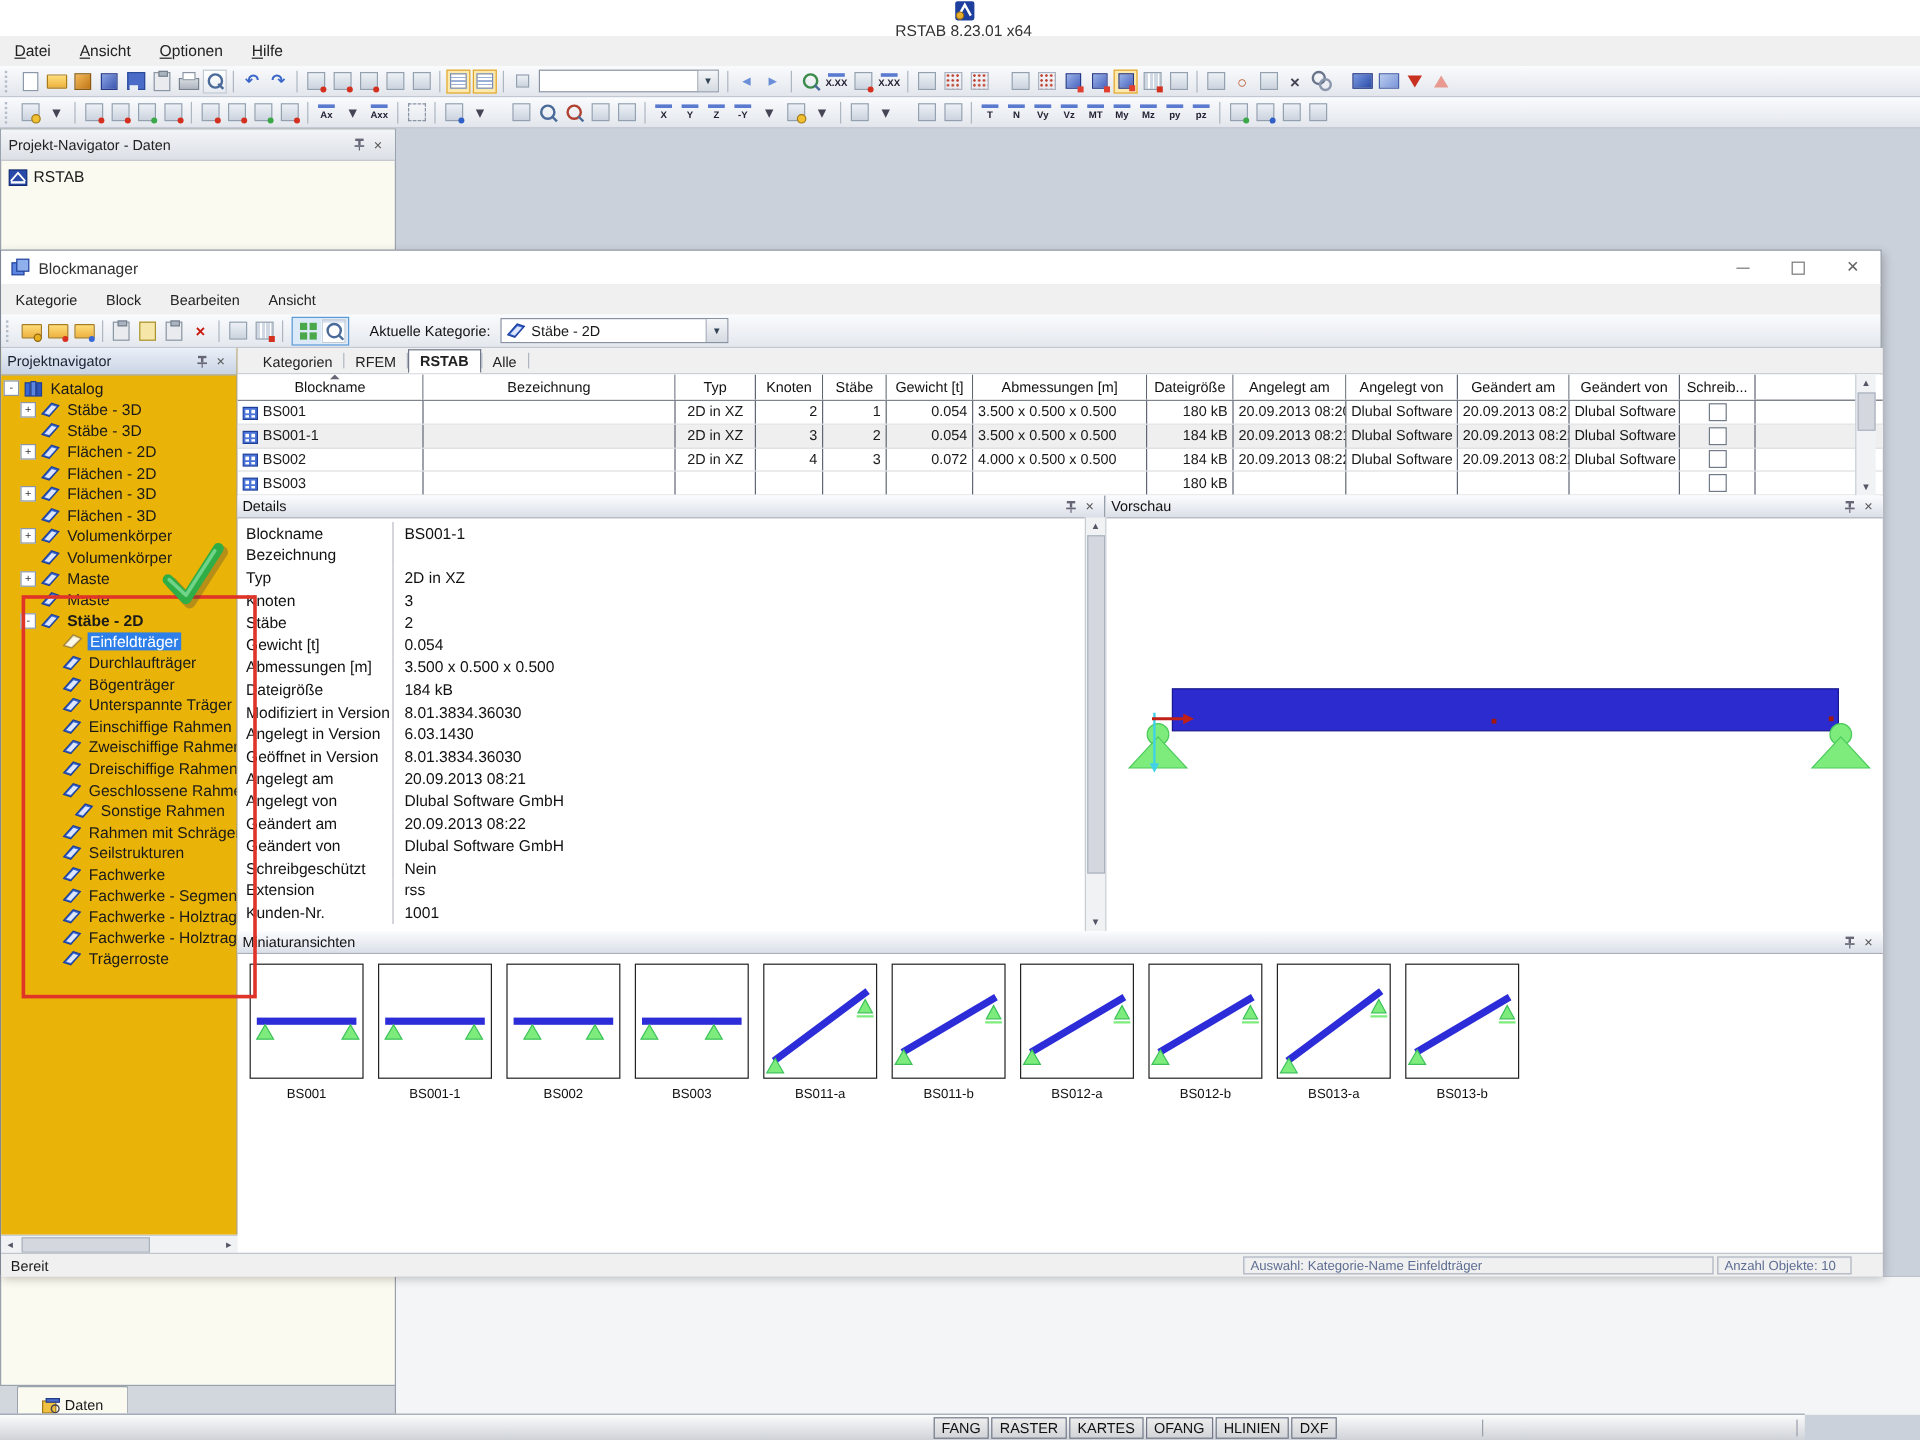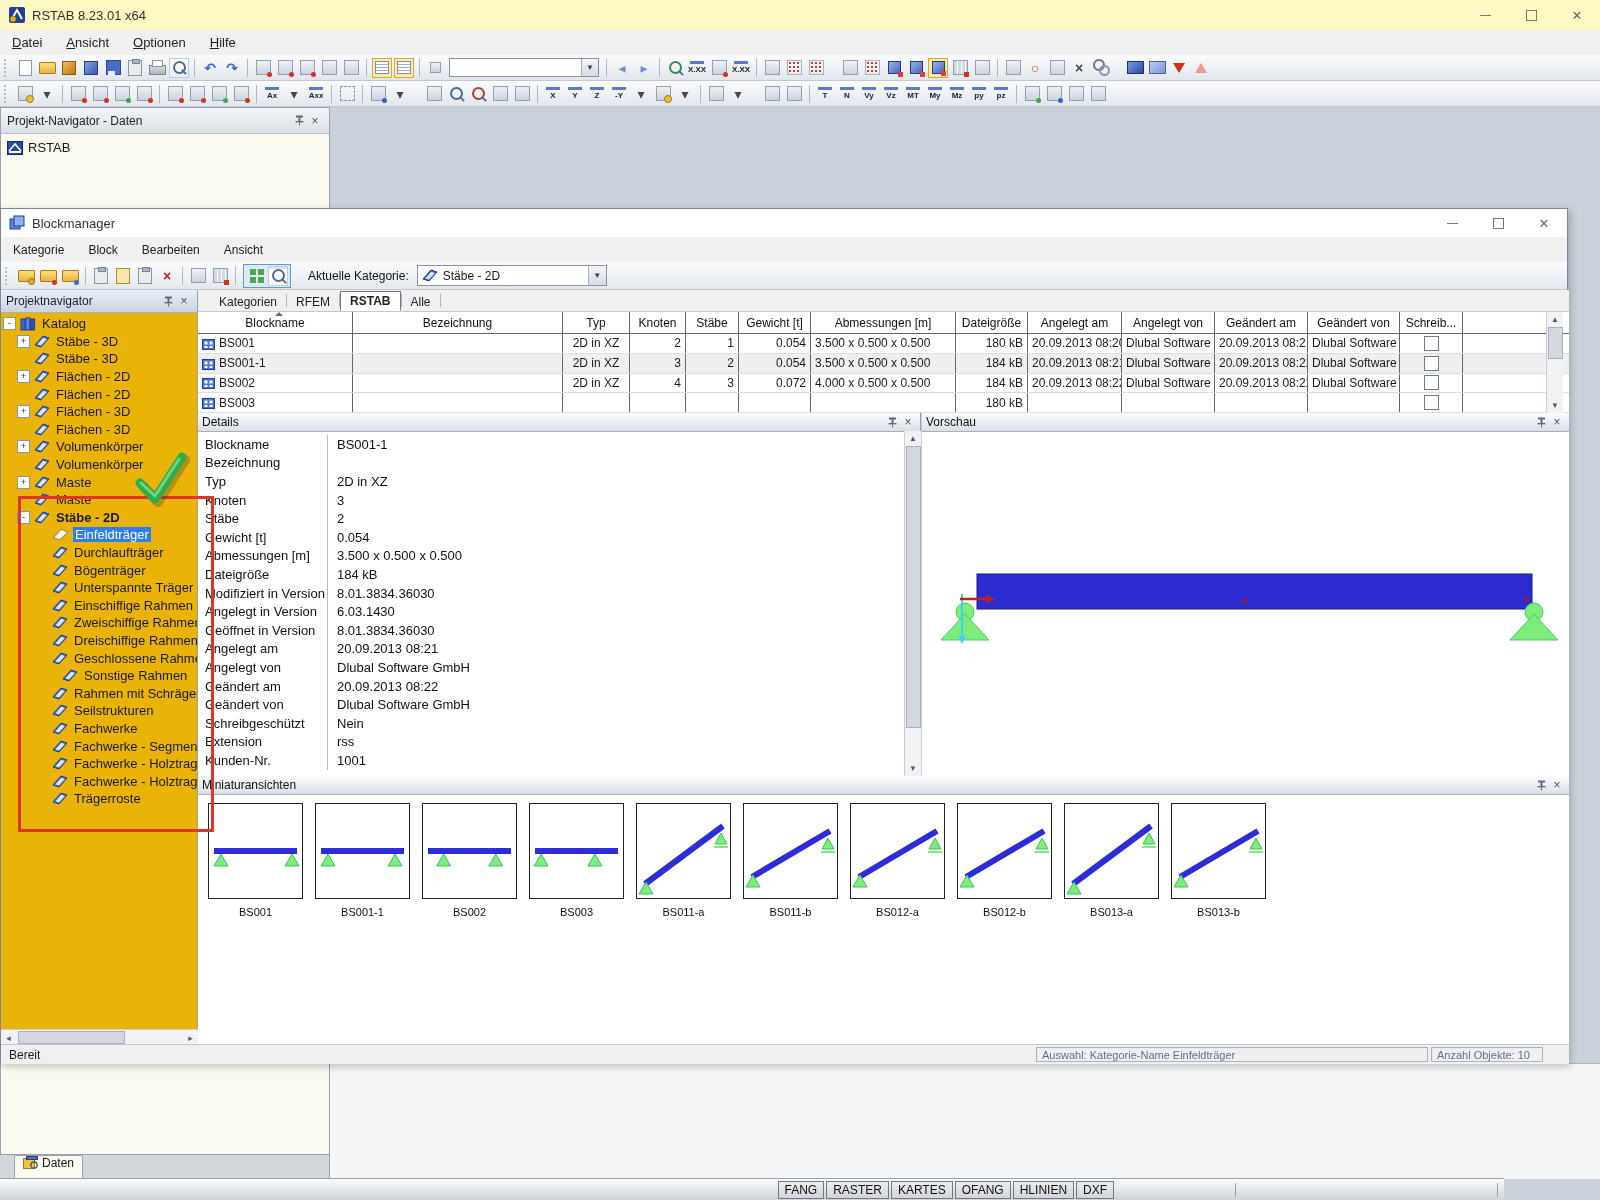--- a/index.html
+++ b/index.html
@@ -1,22 +1,22 @@
 <!DOCTYPE html>
 <html><head>
 <meta charset="utf-8">
 <style>
   html,body{margin:0;padding:0;}
   body{width:1600px;height:1200px;position:relative;overflow:hidden;
        background:#CBD1DB;font-family:"Liberation Sans","DejaVu Sans",sans-serif;
        -webkit-font-smoothing:antialiased;color:#1a1a1a;}
   .abs{position:absolute;}
   
-  .mw-titlebar{left:0;top:0;width:1600px;height:30px;background:#fef9c3;border-bottom:1px solid #d8d8d8;
-               display:flex;align-items:center;}
+  .mw-titlebar{left:0;top:0;width:1600px;height:30px;background:#ffffff;border-bottom:1px solid #d8d8d8;
+               display:flex;align-items:center;flex-direction:column;}
   .mw-title{font-size:13px;color:#333;margin-left:6px;}
   .winbtns{margin-left:auto;display:flex;height:100%;}
   .wbtn{width:46px;height:100%;display:flex;align-items:center;justify-content:center;color:#666;font-size:13px;}
   .wbtn .mini{width:11px;height:1px;background:#777;display:block;}
   .wbtn .maxi{width:9px;height:9px;border:1px solid #777;display:block;}
   .menubar{width:1600px;background:#F0F0F0;display:flex;align-items:center;font-size:13px;}
   .menu-item{padding:4px 12px;color:#222;}
   .menu-item u{text-decoration:underline;}
   .toolbar{width:1600px;background:linear-gradient(#FAFBFD,#E2E6EC);border-bottom:1px solid #C2C8D2;
            display:flex;align-items:center;padding:0 2px;box-sizing:border-box;}
@@ -87,21 +87,21 @@
                 display:flex;align-items:center;justify-content:center;font-size:8px;color:#345;}
   
   .navpanel{left:0;top:107px;width:330px;height:1048px;background:#FBFAF0;border:1px solid #9AA2AE;box-sizing:border-box;}
   .nphead{height:25px;background:linear-gradient(#F2F4F7,#DCE0E6);border-bottom:1px solid #B8BEC8;
           display:flex;align-items:center;font-size:12px;color:#222;padding:0 6px;}
   .nphead .sp{flex:1;}
   .pin,.pclose{width:16px;height:15px;display:flex;align-items:center;justify-content:center;color:#555;font-size:12px;}
   .navitem{display:flex;align-items:center;gap:5px;font-size:13px;padding:6px 4px 0 6px;}
   .dock-tabstrip{left:0;top:1155px;width:330px;height:23px;background:#D2D7DE;border-right:1px solid #9AA2AE;box-sizing:border-box;display:flex;}
   .daten-tab{margin-left:14px;height:22px;background:#FBFAF0;border:1px solid #9AA2AE;border-bottom:none;
-             display:flex;align-items:flex-start;gap:4px;padding:0 8px;font-size:12px;border-radius:2px 2px 0 0;}
+             display:flex;align-items:flex-end;gap:4px;padding:0 20px;font-size:12px;border-radius:2px 2px 0 0;}
   .belowbm{left:330px;top:1063px;width:1270px;height:115px;background:#F4F5F7;border-top:1px solid #AEB6C0;}
   .mw-statusbar{left:0;top:1178px;width:1504px;height:22px;background:linear-gradient(#FBFBFB,#CDD1D7);
                 border-top:1px solid #9AA2AE;display:flex;align-items:center;font-size:12px;}
   .sbtn{border:1px solid #707888;background:linear-gradient(#EDEDED,#D2D4D8);padding:1px 6px;margin:0 1px;font-size:12px;color:#111;}
   .sdiv{width:1px;height:14px;background:#98A0AC;margin:0 6px;}
   
   .bm{left:0;top:208px;width:1568px;height:855px;background:#F0F0F0;border:1px solid #7E8794;box-sizing:border-box;
       box-shadow:2px 3px 8px rgba(0,0,0,.25);z-index:10;}
   .bm-titlebar{left:0;top:0;width:100%;height:28px;background:#fff;display:flex;align-items:center;border-bottom:1px solid #E0E0E0;}
   .bm-menubar{left:0;top:28px;width:100%;height:25px;background:#F0F0F0;display:flex;align-items:center;font-size:12px;}

